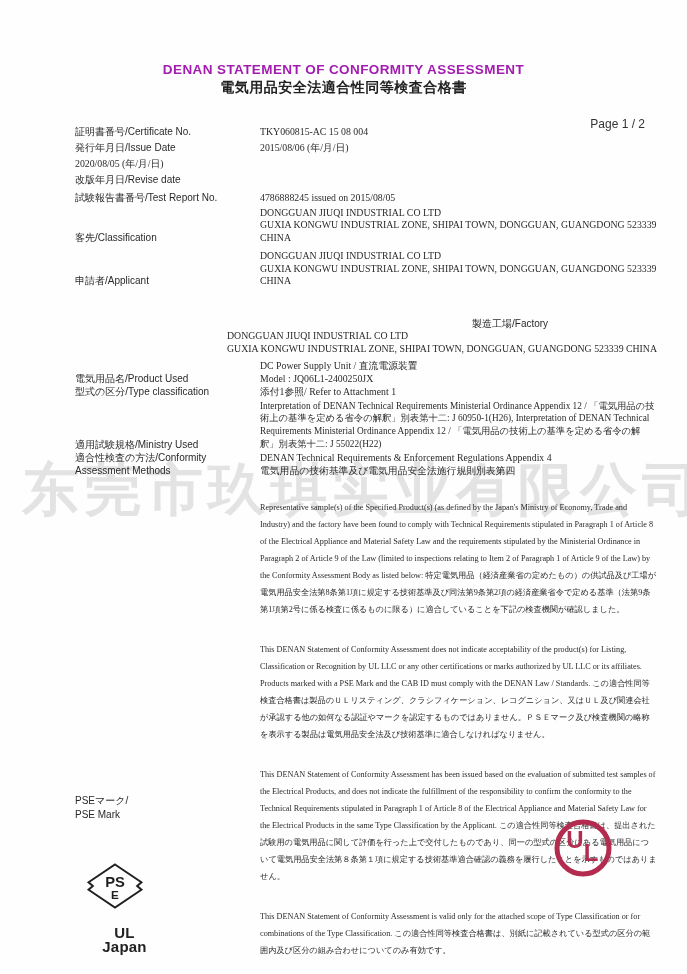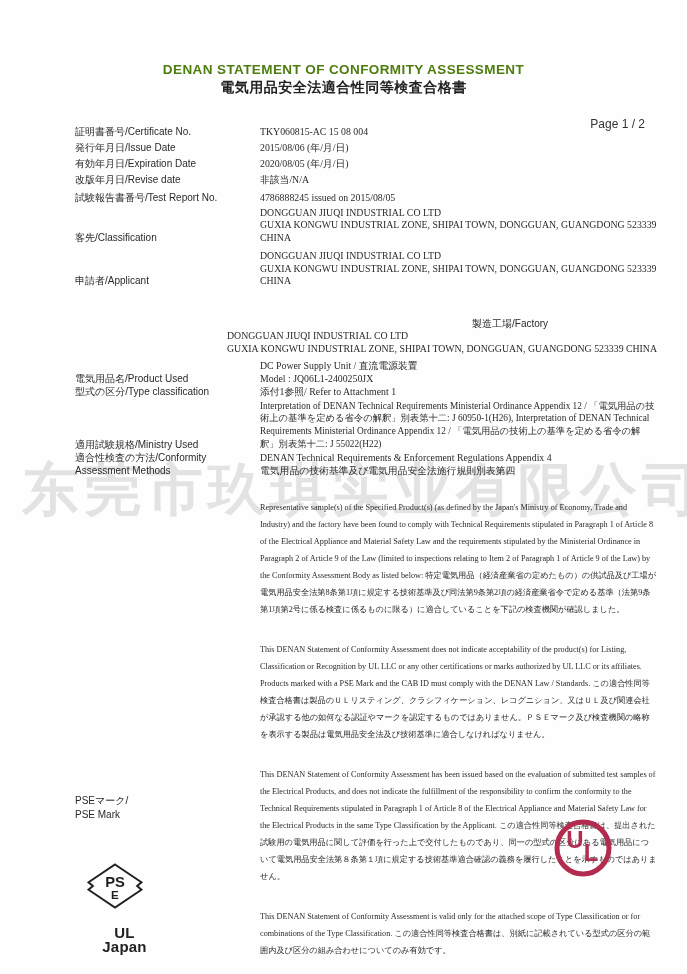--- a/index.html
+++ b/index.html
@@ -9,21 +9,21 @@
     margin:0 auto;
     background:#fefefe;
     font-family:"Liberation Sans","DejaVu Sans",sans-serif;
     color:#2a2a2a;
     overflow:hidden;
     box-shadow:0 0 4px rgba(0,0,0,.25);
   }
   .title-en{
     margin:0;padding-top:62px;
     text-align:center;font-size:13.5px;font-weight:bold;letter-spacing:.4px;
-    color:#4d7c0f;
+    color:#a21caf;
   }
   .title-ja{
     margin:2px 0 0 0;
     text-align:center;font-size:14px;font-weight:bold;letter-spacing:.5px;
     color:#222;
   }
   .pageno{position:absolute;top:117px;right:42px;font-size:12px;color:#333;}
   .watermark{
     position:absolute;left:22px;top:452px;z-index:1;
     font-size:57px;font-weight:bold;letter-spacing:5px;white-space:nowrap;
@@ -78,26 +78,24 @@
 
     <div class="row r0">
       <div class="lbl">証明書番号/Certificate No.</div>
       <div class="val">TKY060815-AC 15 08 004</div>
     </div>
     <div class="row r1">
       <div class="lbl">発行年月日/Issue Date</div>
       <div class="val">2015/08/06 (年/月/日)</div>
     </div>
     <div class="row r2">
-      <div class="lbl">有効年月日/Expiration Date</div>
       <div class="val">2020/08/05 (年/月/日)</div>
     </div>
     <div class="row r3">
       <div class="lbl">改版年月日/Revise date</div>
-      <div class="val">非該当/N/A</div>
     </div>
     <div class="row r4 tight">
       <div class="lbl">試験報告書番号/Test Report No.</div>
       <div class="val">4786888245 issued on 2015/08/05</div>
     </div>
     <div class="row r5 tight">
       <div class="lbl">客先/Classification</div>
       <div class="val">DONGGUAN JIUQI INDUSTRIAL CO LTD
 GUXIA KONGWU INDUSTRIAL ZONE, SHIPAI TOWN, DONGGUAN, GUANGDONG 523339 CHINA</div>
     </div>

